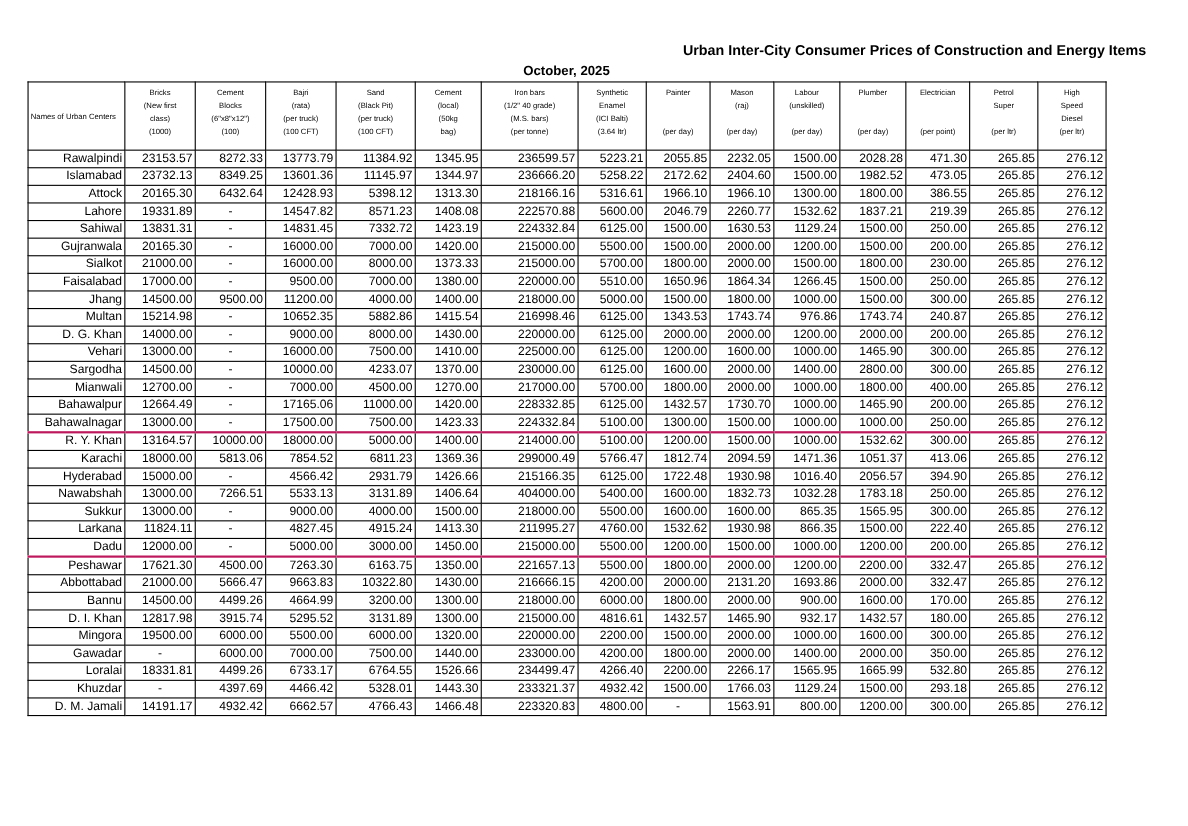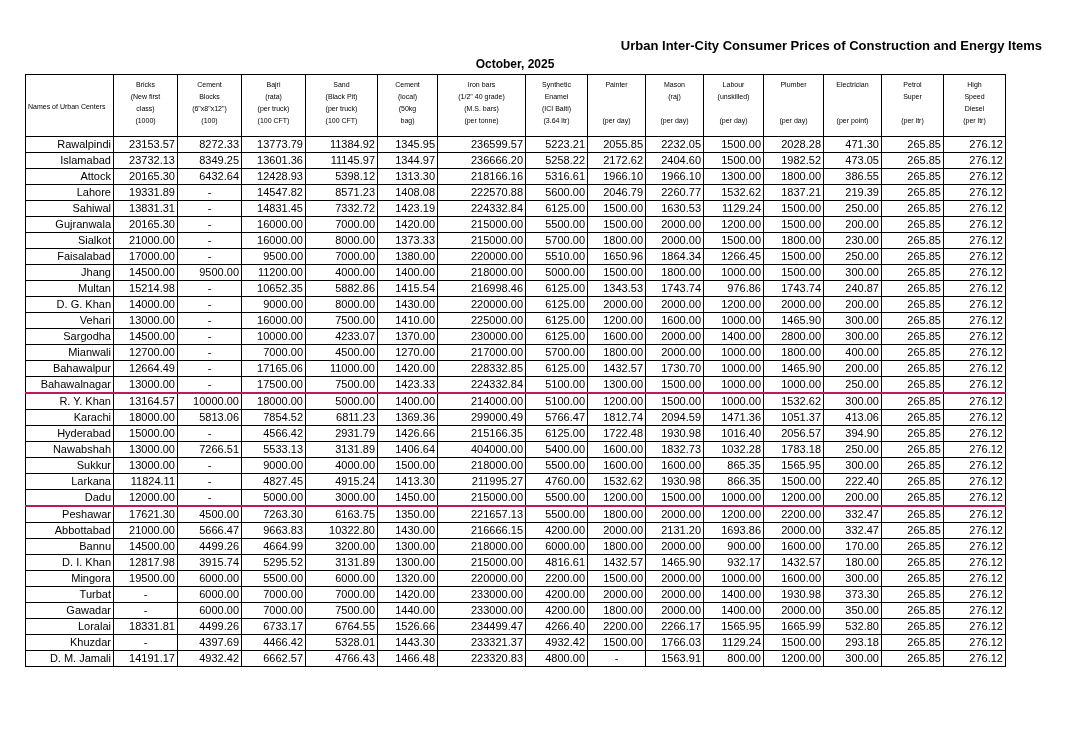--- a/index.html
+++ b/index.html
@@ -570,37 +570,20 @@
         <td>2200.00</td>
         <td>1500.00</td>
         <td>2000.00</td>
         <td>1000.00</td>
         <td>1600.00</td>
         <td>300.00</td>
         <td>265.85</td>
         <td>276.12</td>
       </tr>
       <tr>
-        <td class="city">Turbat</td>
-        <td class="dash">-</td>
-        <td>6000.00</td>
-        <td>7000.00</td>
-        <td>7000.00</td>
-        <td>1420.00</td>
-        <td>233000.00</td>
-        <td>4200.00</td>
-        <td>2000.00</td>
-        <td>2000.00</td>
-        <td>1400.00</td>
-        <td>1930.98</td>
-        <td>373.30</td>
-        <td>265.85</td>
-        <td>276.12</td>
-      </tr>
-      <tr>
         <td class="city">Gawadar</td>
         <td class="dash">-</td>
         <td>6000.00</td>
         <td>7000.00</td>
         <td>7500.00</td>
         <td>1440.00</td>
         <td>233000.00</td>
         <td>4200.00</td>
         <td>1800.00</td>
         <td>2000.00</td>

